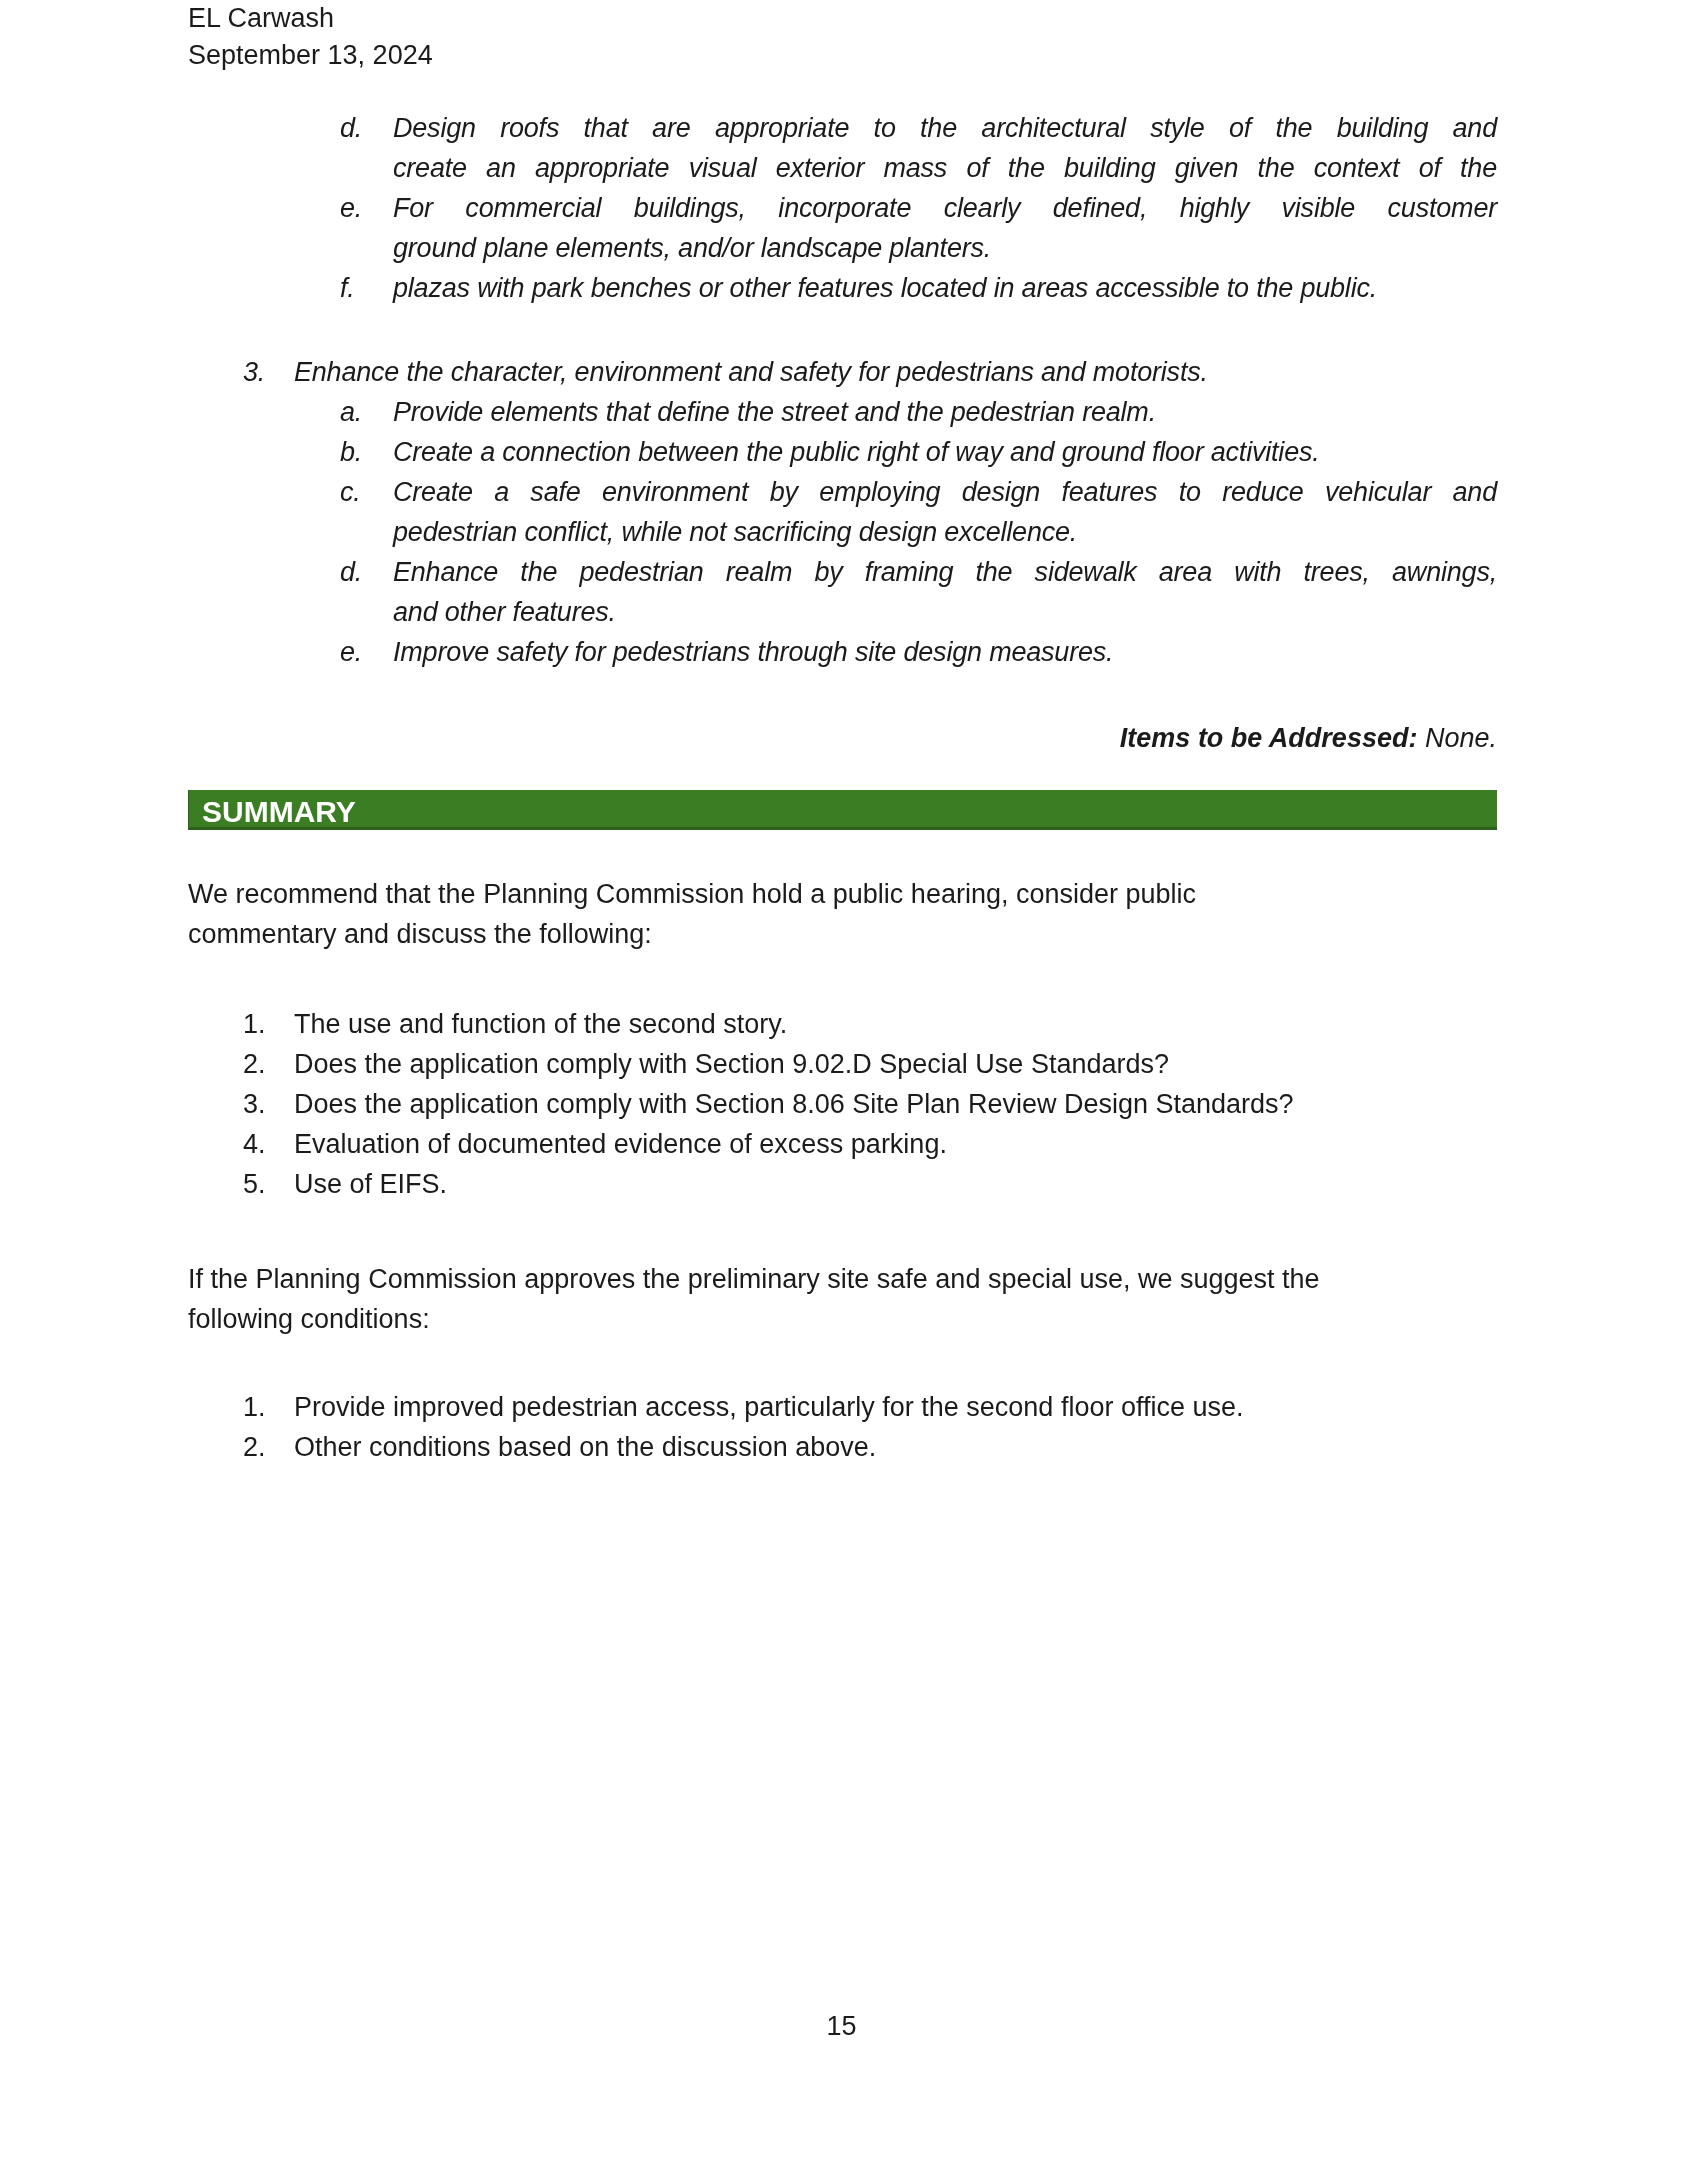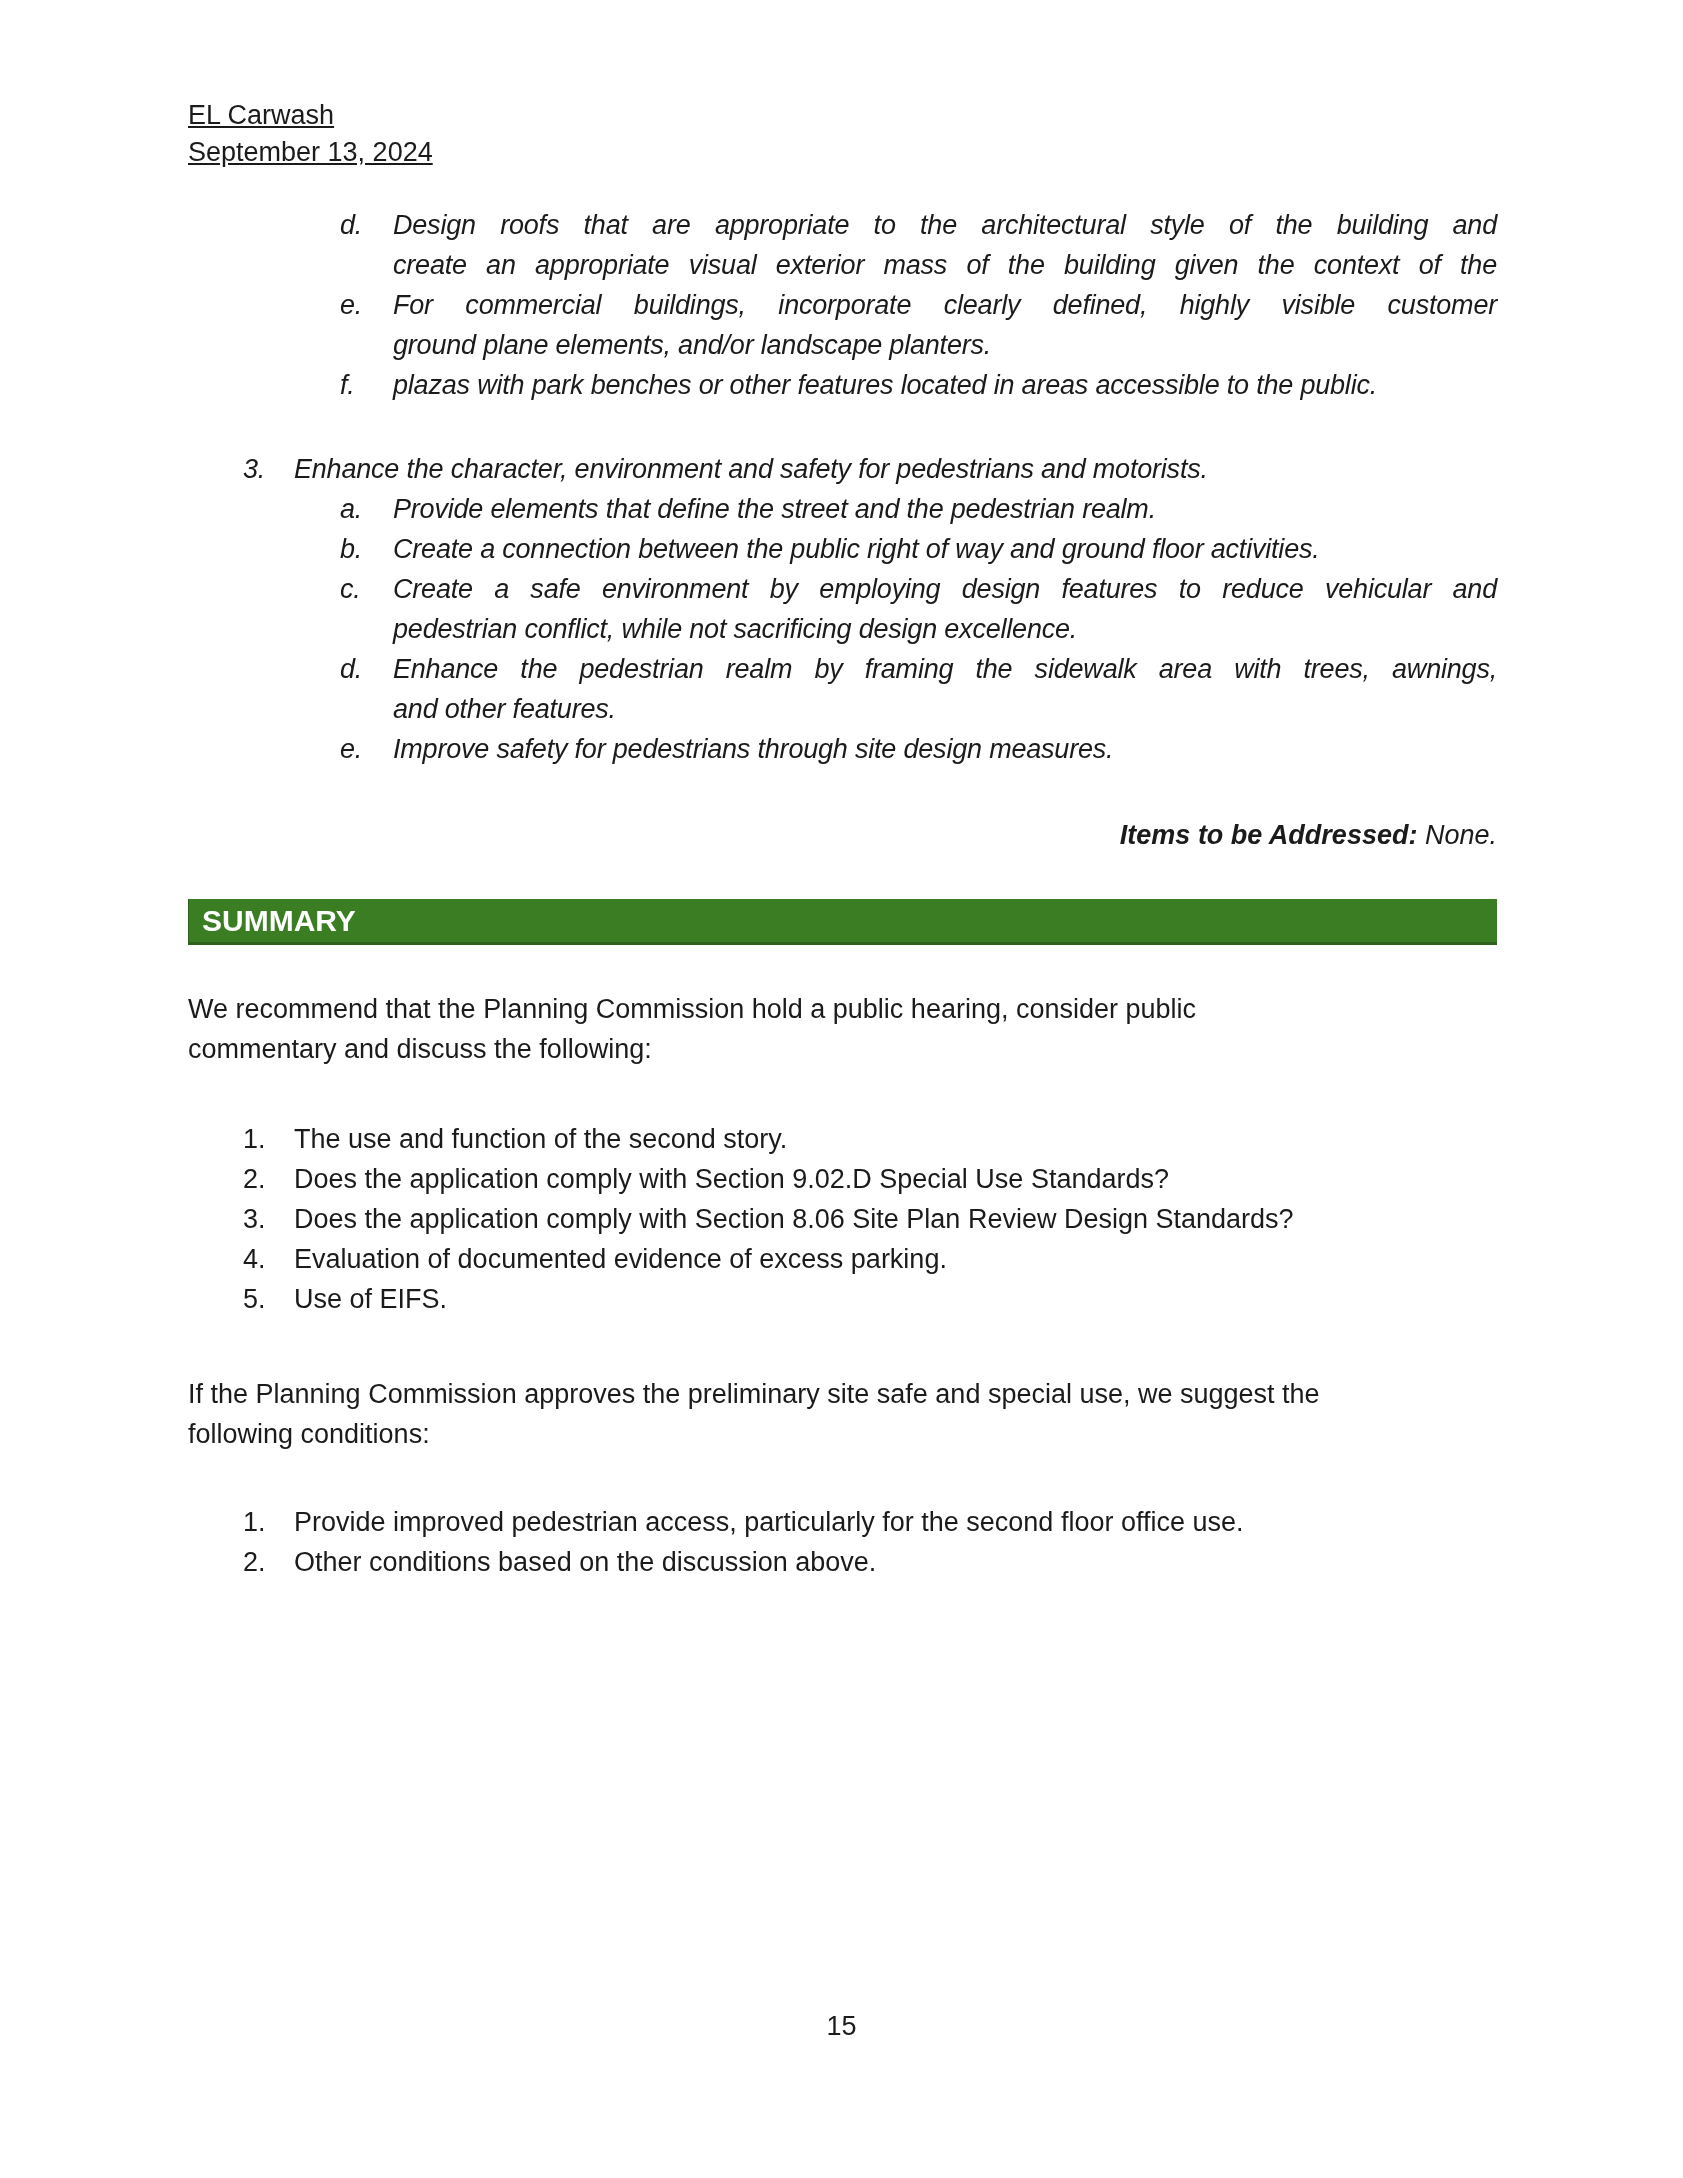--- a/index.html
+++ b/index.html
@@ -9,42 +9,42 @@
     height: 2178px;
     background: #ffffff;
     font-family: "Liberation Sans", sans-serif;
     color: #1b1b1b;
     font-size: 27px;
     line-height: 40px;
     overflow: hidden;
   }
   .content { margin-left: 188px; width: 1309px; }
 
-  .header { padding-top: 97px; line-height: 37px; text-decoration: underline; }
+  .header { line-height: 37px; }
 
   
   .quoted { font-style: italic; letter-spacing: -0.2px; }
   .ilist { margin-left: 152px; }
   .li { display: flex; align-items: flex-start; }
   .marker2 { width: 53px; flex: none; }
   .marker1 { width: 51px; flex: none; }
   .li-text { flex: 1; min-width: 0; }
   .justify .jline, .li-text .jline { }
   .jline { text-align: justify; text-align-last: justify; }
 
   .standards { margin-top: 34px; }
   .goal-block { margin-top: 44px; }
   .goal-li { margin-left: 55px; }
 
   .items-addressed { margin: 46px 0 0 0; font-style: italic; text-align: right; }
   .items-addressed .label { font-weight: bold; }
 
   .summary-bar {
-    margin-top: 44px;
-    height: 46px;
+    margin-top: 32px;
+    height: 40px;
     background: var(--accent, #3A7D22);
     color: #ffffff;
     font-weight: bold;
     font-size: 30px;
     line-height: 43px;
     padding-left: 13px;
     box-sizing: border-box;
     border-bottom: 3px solid #2e611b;
     border-left: 1px solid #2e611b;
   }

